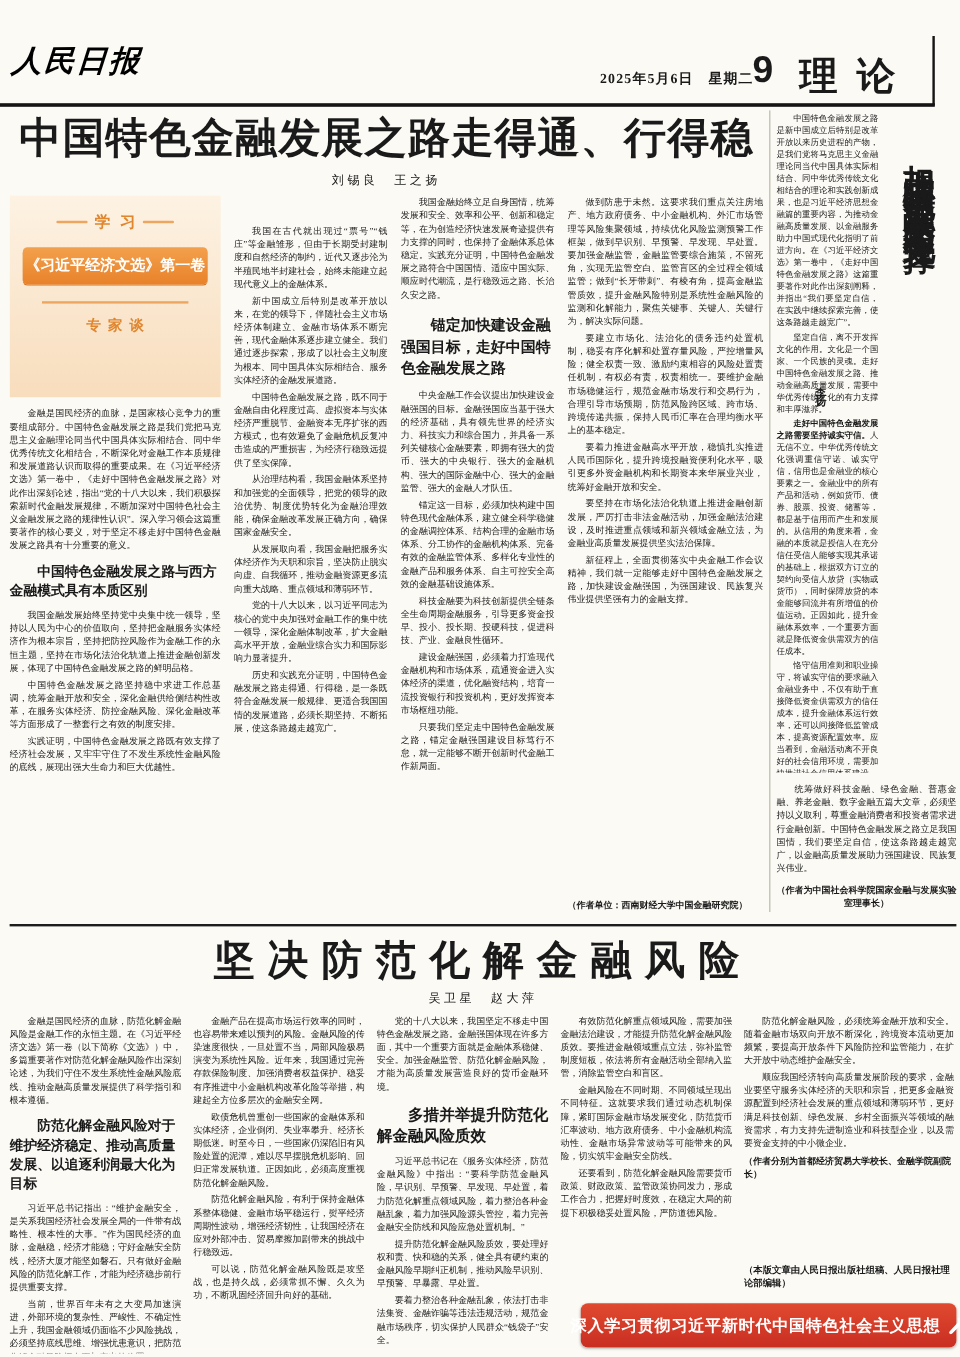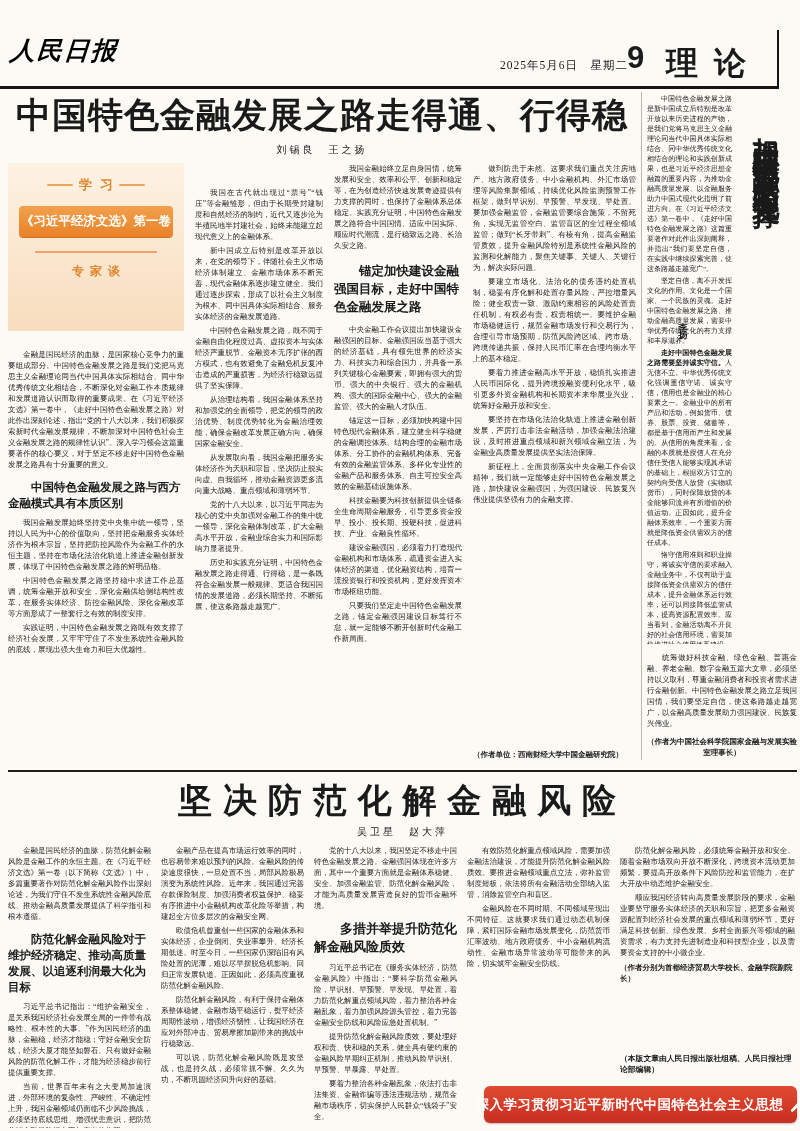--- a/index.html
+++ b/index.html
@@ -2,21 +2,21 @@
 <html><head>
 <meta charset="utf-8">
 <style>
   html,body{margin:0;padding:0;background:#888;}
   .page{position:relative;width:800px;height:1131px;background:#fbfaf5;overflow:hidden;
         font-family:"Liberation Serif","DejaVu Serif",serif;color:#1a1a1a;margin:0 auto;}
   .abs{position:absolute;}
   
   .masthead{left:10px;top:34px;font-family:"DejaVu Serif",serif;font-weight:900;font-style:italic;
             font-size:25px;letter-spacing:2px;color:#000;transform:skewX(-4deg);}
-  .dateline{left:500px;top:58px;font-size:11.5px;font-weight:400;letter-spacing:1px;}
+  .dateline{left:500px;top:58px;font-size:11.5px;font-weight:700;letter-spacing:1px;}
   .pagenum{left:627px;top:40px;font-family:"Liberation Sans","DejaVu Sans",sans-serif;font-weight:800;font-size:31px;}
   .sectionname{left:666px;top:42px;font-family:"Liberation Sans","DejaVu Sans",sans-serif;font-weight:900;
                font-size:32px;letter-spacing:16px;}
   .header-rule{left:0;top:86px;width:779px;height:2.5px;background:#151515;}
   .corner-line{left:777px;top:30px;width:2px;height:58px;background:#151515;}
   
   .txt p, p.bodyp{margin:0 0 3px;text-indent:2em;text-align:justify;font-size:7.5px;line-height:11px;}
   .colhead{font-family:"Liberation Sans","DejaVu Sans",sans-serif;font-weight:700;font-size:11.5px;
            line-height:16px;margin:6px 0;text-indent:2em;}
   .colhead.mid{font-size:12.5px;line-height:18px;margin:8px 0;}
@@ -24,21 +24,21 @@
   .attr.right{text-align:center;}
   
   .lead-headline{left:8px;top:92px;width:628px;text-align:center;
       font-family:"Liberation Sans","DejaVu Sans",sans-serif;font-weight:900;font-size:35px;letter-spacing:1px;}
   .lead-byline{left:8px;top:143px;width:628px;text-align:center;font-size:10px;letter-spacing:3px;}
   .lead-cols{left:8px;top:163px;width:628px;height:597px;display:flex;gap:11px;}
   .lcol{overflow:hidden;height:597px;display:flex;flex-direction:column;}
   .lcol1{width:176px;}.lcol2{width:128px;margin-top:24px;}.lcol3{width:128px;}.lcol4{width:163px;}
   .lcol .grow{flex:1;overflow:hidden;}
   
-  .study-box{height:168px;flex:0 0 168px;margin-bottom:18px;background:linear-gradient(180deg,#fdf2e3,#f8ddbd);
+  .study-box{height:168px;flex:0 0 168px;margin-bottom:8px;background:linear-gradient(180deg,#fdf2e3,#f8ddbd);
              text-align:center;padding:13px 9px;box-sizing:border-box;}
   .sb-row{display:flex;align-items:center;justify-content:center;gap:6px;color:#e0862e;}
   .sb-line{height:2px;width:26px;background:#eda65f;border-radius:1px;}
   .sb-t1{font-family:"Liberation Sans",sans-serif;font-weight:800;font-size:13px;letter-spacing:8px;margin-right:-8px;color:#e0862e;}
   .sb-ribbon{margin:12px 2px 0;background:linear-gradient(180deg,#f3a04c,#e8822a);color:#fff;
              font-family:"Liberation Sans",sans-serif;font-weight:800;font-size:12.5px;line-height:17px;
              padding:7px 2px;border-radius:4px;box-shadow:0 1px 0 #d8731f;}
   .sb-rule{height:1.5px;background:#eda65f;margin:14px 18px 0;}
   .sb-t3{margin-top:10px;color:#e0862e;font-family:"Liberation Sans",sans-serif;font-weight:800;
          font-size:12px;letter-spacing:6px;margin-right:-6px;}
@@ -198,20 +198,21 @@
       <h3 class="colhead">多措并举提升防范化解金融风险质效</h3>
       <div class="txt grow">
           <p>习近平总书记在《服务实体经济，防范金融风险》中指出：“要科学防范金融风险，早识别、早预警、早发现、早处置，着力防范化解重点领域风险，着力整治各种金融乱象，着力加强风险源头管控，着力完善金融安全防线和风险应急处置机制。”</p>
           <p>提升防范化解金融风险质效，要处理好权和责、快和稳的关系，健全具有硬约束的金融风险早期纠正机制，推动风险早识别、早预警、早暴露、早处置。</p>
           <p>要着力整治各种金融乱象，依法打击非法集资、金融诈骗等违法违规活动，规范金融市场秩序，切实保护人民群众“钱袋子”安全。</p>
         </div>
     </div>
     <div class="bcol bc4 txt">
         <p>有效防范化解重点领域风险，需要加强金融法治建设，才能提升防范化解金融风险质效。要推进金融领域重点立法，弥补监管制度短板，依法将所有金融活动全部纳入监管，消除监管空白和盲区。</p>
         <p>金融风险在不同时期、不同领域呈现出不同特征。这就要求我们通过动态机制保障，紧盯国际金融市场发展变化，防范货币汇率波动、地方政府债务、中小金融机构流动性、金融市场异常波动等可能带来的风险，切实筑牢金融安全防线。</p>
+        <p>还要看到，防范化解金融风险需要货币政策、财政政策、监管政策协同发力，形成工作合力，把握好时度效，在稳定大局的前提下积极稳妥处置风险，严防道德风险。</p>
       </div>
     <div class="bcol bc5">
       <div class="txt">
           <p>防范化解金融风险，必须统筹金融开放和安全。随着金融市场双向开放不断深化，跨境资本流动更加频繁，要提高开放条件下风险防控和监管能力，在扩大开放中动态维护金融安全。</p>
           <p>顺应我国经济转向高质量发展阶段的要求，金融业要坚守服务实体经济的天职和宗旨，把更多金融资源配置到经济社会发展的重点领域和薄弱环节，更好满足科技创新、绿色发展、乡村全面振兴等领域的融资需求，有力支持先进制造业和科技型企业，以及需要资金支持的中小微企业。</p>
         </div>
       <p class="attr">（作者分别为首都经济贸易大学校长、金融学院副院长）</p>
       <p class="note">（本版文章由人民日报出版社组稿、人民日报社理论部编辑）</p>
     </div>
   </div>

